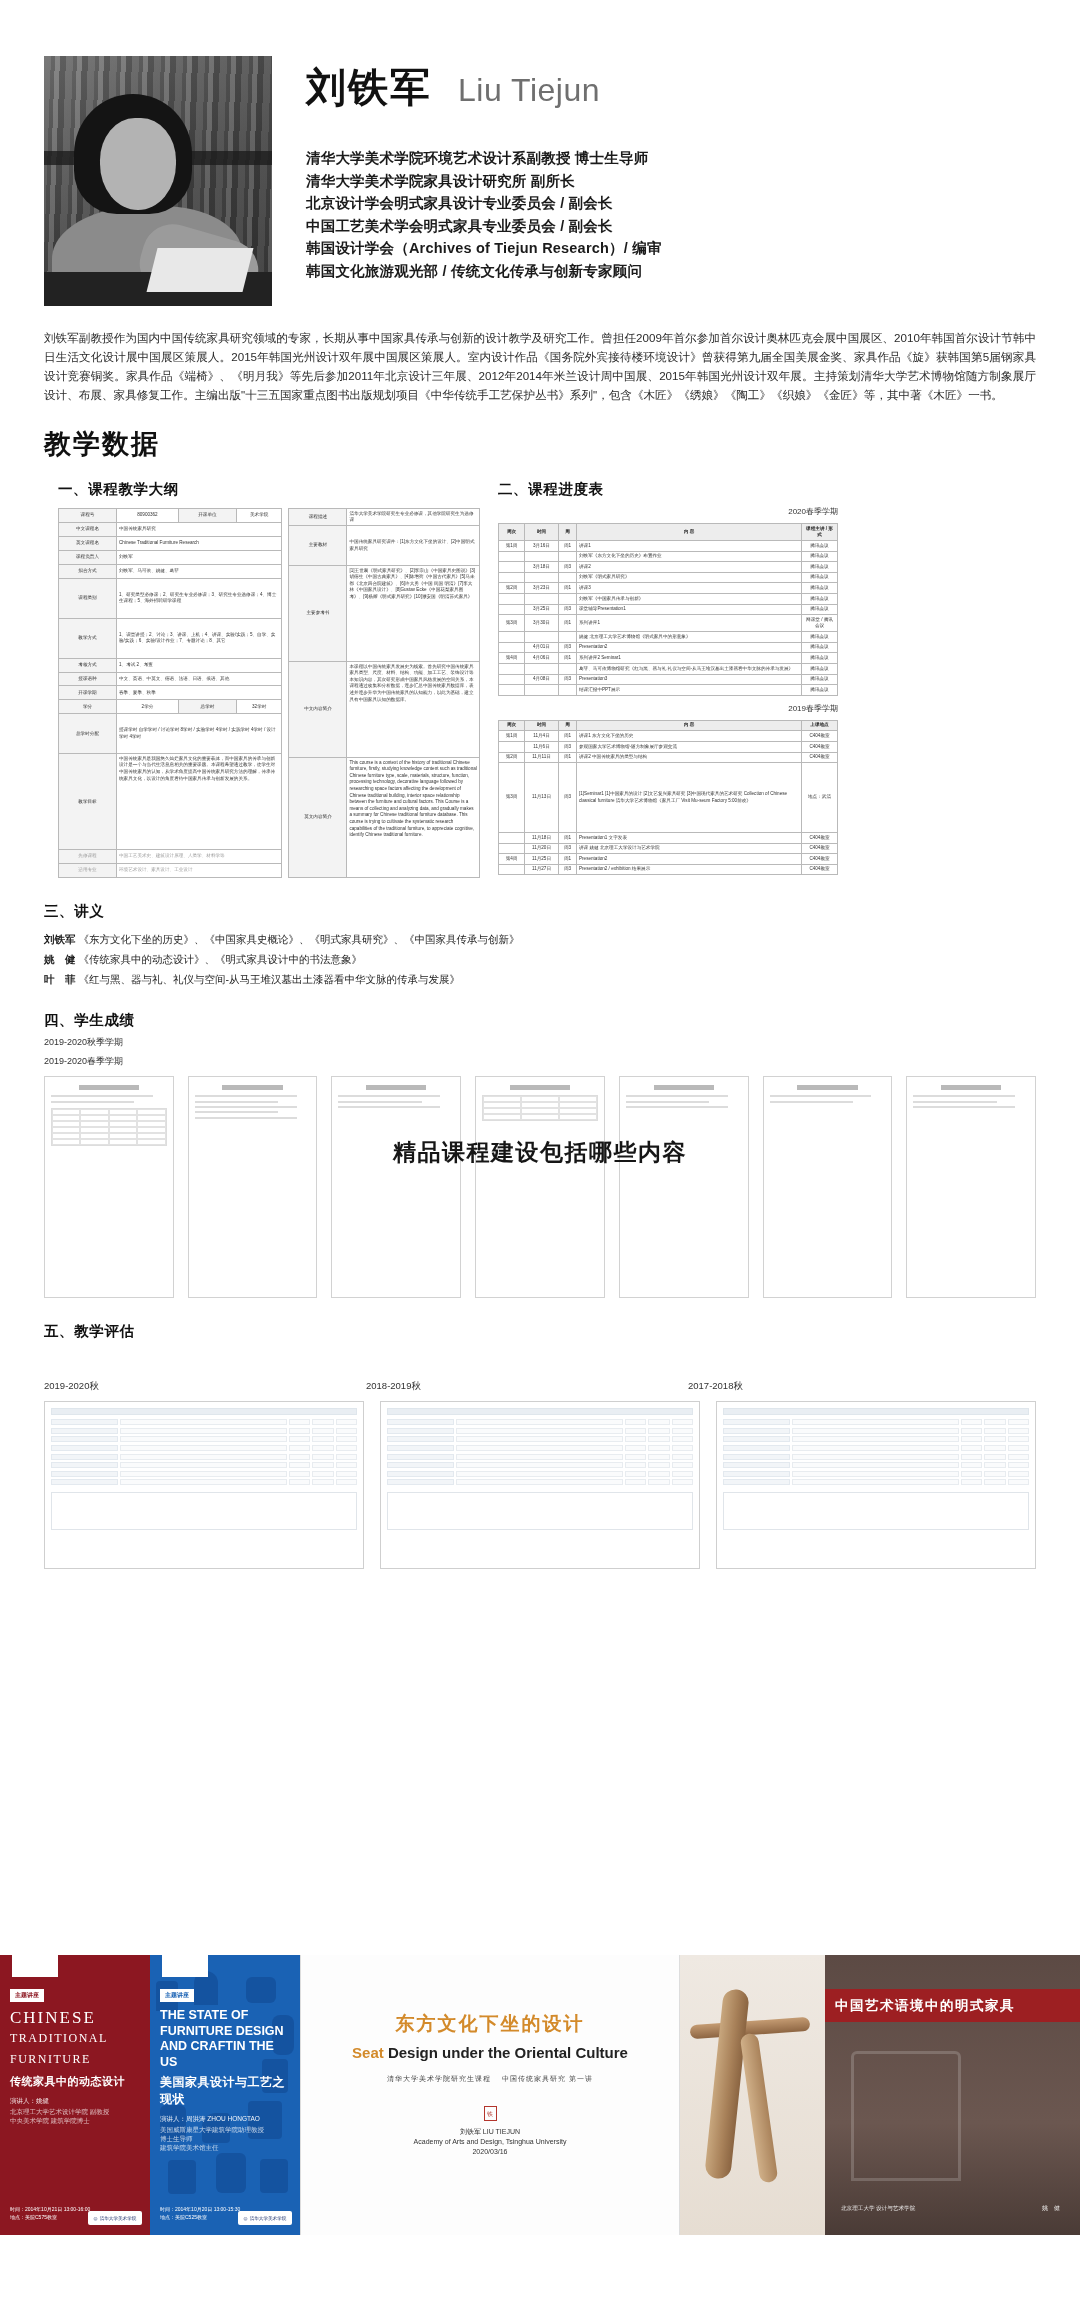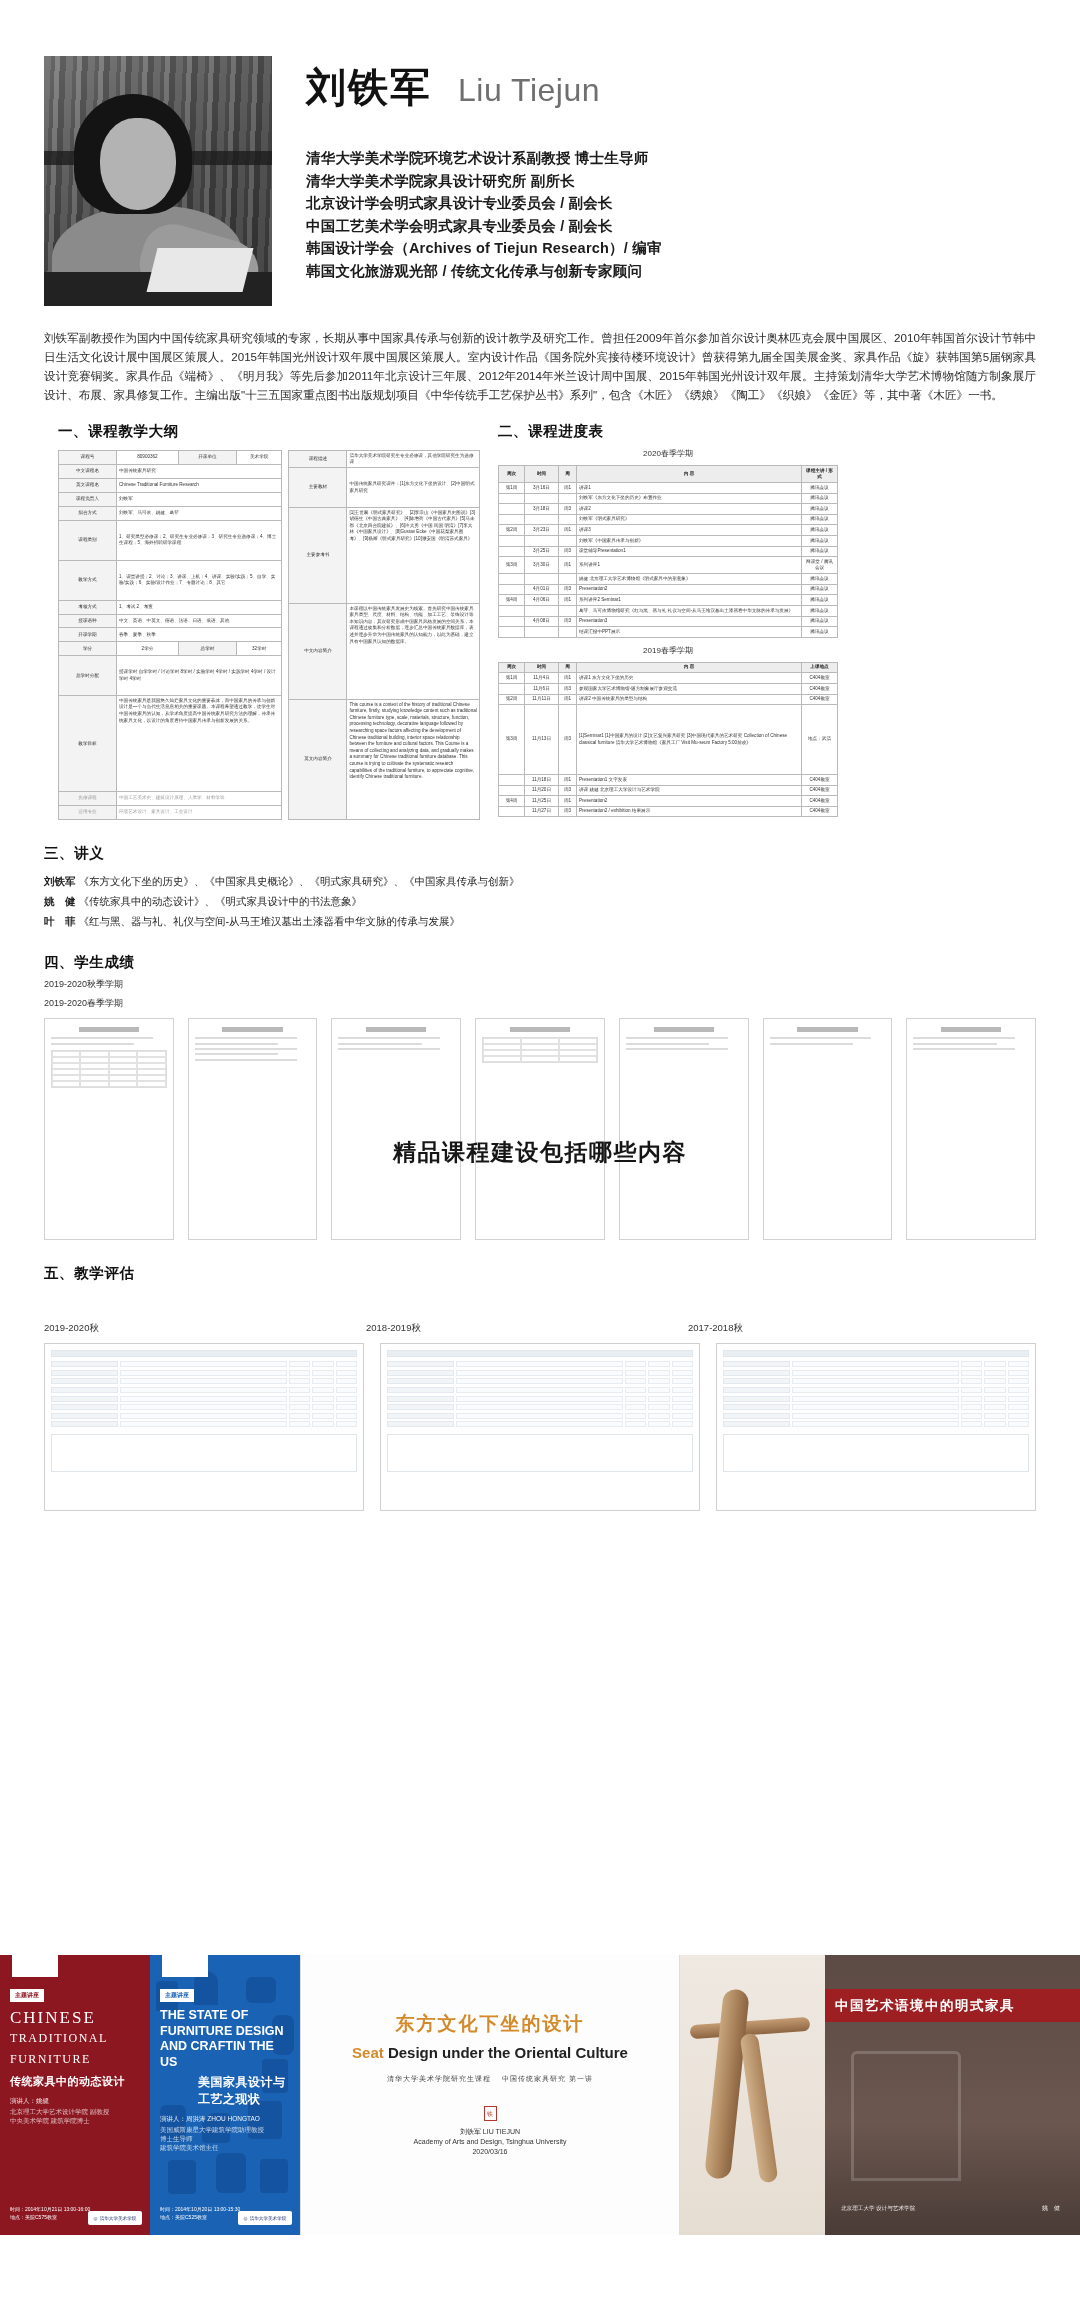--- a/index.html
+++ b/index.html
@@ -65,21 +65,21 @@
   .tbl .lbl { background:#f3f3f3; text-align:center; width: 58px; color:#2a2a2a; }
   .tbl .ctr { text-align:center; }
   .tbl .tall { height: 40px; }
   .tbl .vtall { height: 96px; vertical-align: top; }
   .tbl .muted { color:#9a9a9a; }
 
   .tbl2 { width:100%; border-collapse: collapse; margin-top: 6px; }
   .tbl2 td { border:1px solid #b9b9b9; font-size:4.6px; line-height:6.4px; padding:1.6px 2px; color:#333; }
   .tbl2 .hd { background:#ededed; text-align:center; font-weight:700; color:#222; }
   .tbl2 .c { text-align:center; }
-  .term { font-size: 8px; text-align: center; color:#333; margin-top: 7px; }
+  .term { font-size: 8px; text-align: right; color:#333; margin-top: 7px; }
 
   
   .lectures { padding: 24px 44px 0 44px; }
   .lectures .line { font-size: 10.5px; line-height: 20px; color:#1f1f1f; }
   .lectures .who-n { font-weight:700; }
 
   
   .grades { padding: 22px 44px 0 44px; }
   .gr-head { display:flex; gap: 6px; flex-direction: column; }
   .gr-sub { font-size: 9px; color:#333; }
@@ -127,21 +127,21 @@
 
   .tag { display:inline-block; background:#fff; color:#8c1721; font-size:6px; font-weight:700;
          padding:2px 5px; margin:0; }
   .tag.blue { color:#1a62b4; }
   .p-red .topbar, .p-blue .topbar { position:absolute; left:12px; top:0; width:46px; height:22px; background:#fff; }
   .p-red .inner, .p-blue .inner { padding: 28px 10px 0 10px; }
   .p-red h2 { font-family:"Liberation Serif", serif; font-size:17px; letter-spacing:2px; line-height:19px; font-weight:400; margin-top:6px; }
   .p-red h3 { font-size:11px; font-weight:700; margin-top:5px; letter-spacing:.5px; }
   .p-red .spk { font-size:6.5px; margin-top:7px; line-height:9px; opacity:.92; }
   .p-blue h2 { font-size:12.5px; font-weight:800; line-height:15.5px; margin-top:6px; }
-  .p-blue h3 { font-size:12px; font-weight:800; margin-top:4px; letter-spacing:.5px;margin-left:38px; }
+  .p-blue h3 { font-size:12px; font-weight:800; margin-top:4px; letter-spacing:.5px; }
   .p-blue .spk { font-size:6.5px; margin-top:6px; line-height:9px; opacity:.95; }
   .p-foot { position:absolute; left:10px; bottom:14px; font-size:5px; line-height:8px; }
   .p-seal { position:absolute; right:8px; bottom:10px; width:54px; height:14px; background:#fff;
             border-radius:2px; display:flex; align-items:center; justify-content:center;
             color:#1a2f6b; font-size:4.6px; gap:2px; }
   .chairs { position:absolute; inset:0; opacity:.42; }
   .chairs i { position:absolute; background:#0d3f86; display:block; }
 
   .p-slide .s-inner { padding: 56px 16px 0 16px; text-align:center; }
   .p-slide .s-cn { font-size:19px; font-weight:800; color:#d38a2a; letter-spacing:2px; }
@@ -196,20 +196,21 @@
         <div>韩国设计学会（Archives of Tiejun Research）/ 编审</div>
         <div>韩国文化旅游观光部 / 传统文化传承与创新专家顾问</div>
       </div>
     </div>
   </div>
 
   <div class="bio">
     <p>刘铁军副教授作为国内中国传统家具研究领域的专家，长期从事中国家具传承与创新的设计教学及研究工作。曾担任2009年首尔参加首尔设计奥林匹克会展中国展区、2010年韩国首尔设计节韩中日生活文化设计展中国展区策展人。2015年韩国光州设计双年展中国展区策展人。室内设计作品《国务院外宾接待楼环境设计》曾获得第九届全国美展金奖、家具作品《旋》获韩国第5届钢家具设计竞赛铜奖。家具作品《端椅》、《明月我》等先后参加2011年北京设计三年展、2012年2014年米兰设计周中国展、2015年韩国光州设计双年展。主持策划清华大学艺术博物馆随方制象展厅设计、布展、家具修复工作。主编出版"十三五国家重点图书出版规划项目《中华传统手工艺保护丛书》系列"，包含《木匠》《绣娘》《陶工》《织娘》《金匠》等，其中著《木匠》一书。</p>
   </div>
 
+  <div class="sec-title">教学数据</div>
 
   <div class="cols">
 
     <div class="col-l">
       <div class="sub-title">一、课程教学大纲</div>
 
       <div style="display:flex; gap:6px;">
         <table class="tbl" style="width:232px;">
           <tbody>
               <tr>

